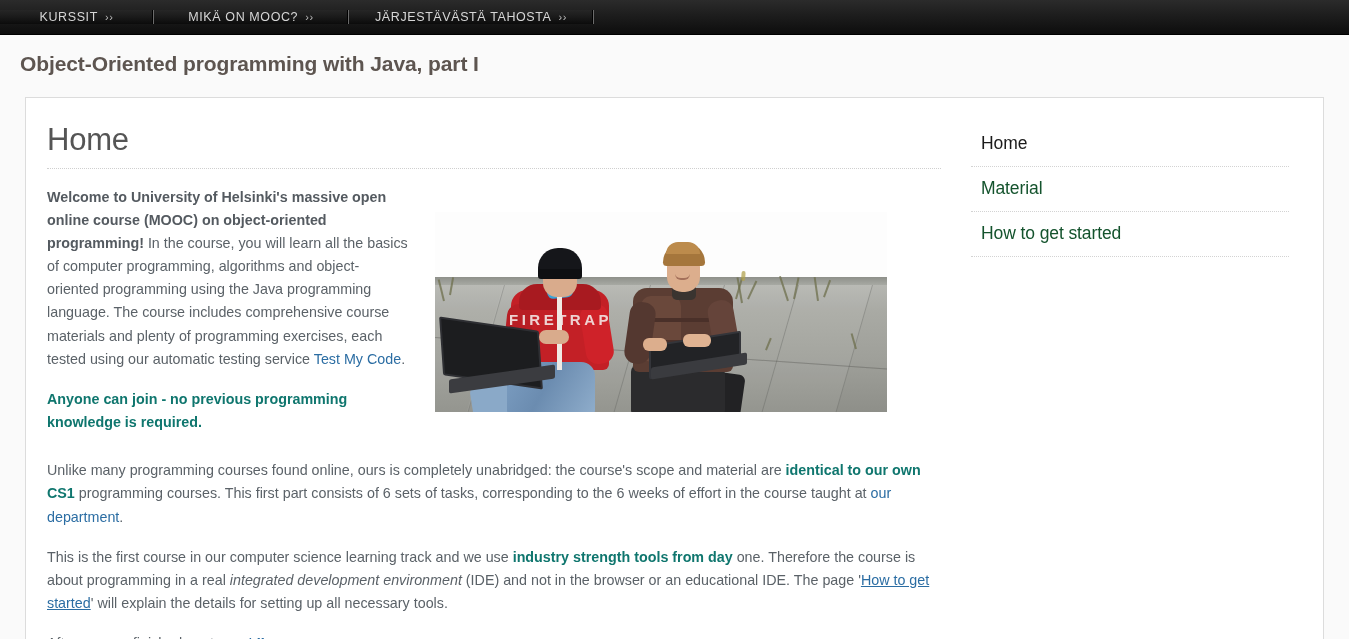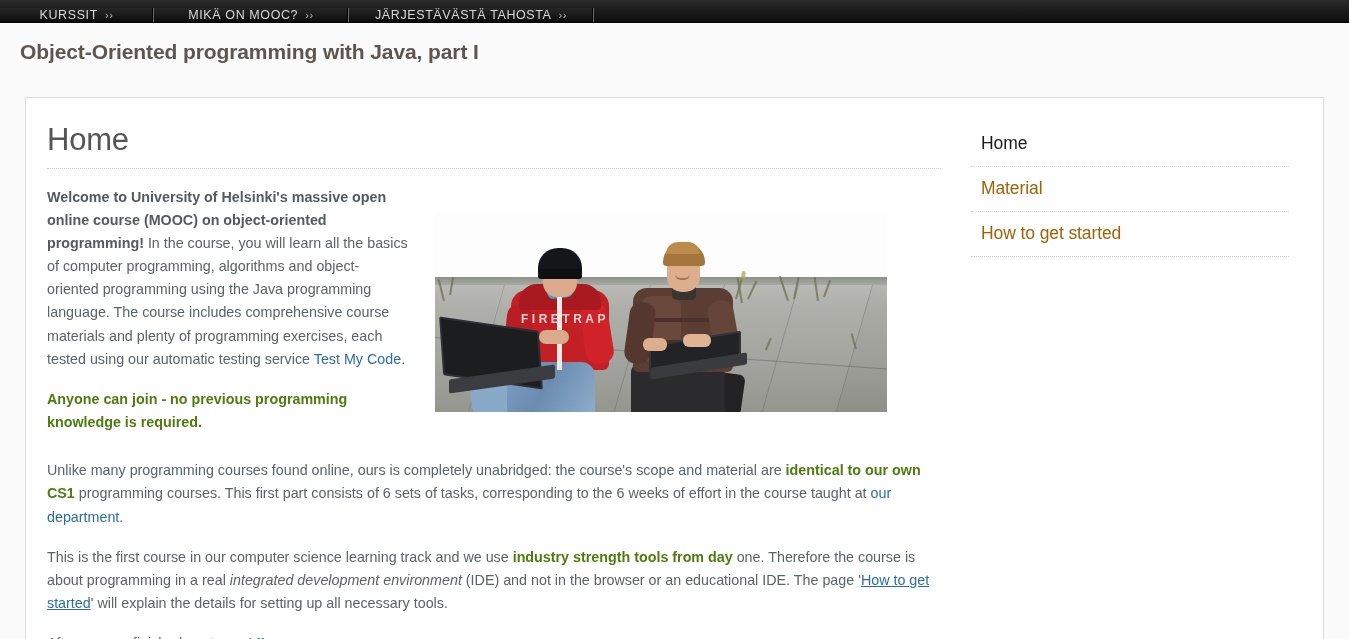--- a/index.html
+++ b/index.html
@@ -8,25 +8,25 @@
     margin: 0; padding: 0;
     width: 1349px; height: 639px;
     overflow: hidden;
     background: #fafafa;
     font-family: "Liberation Sans", "DejaVu Sans", sans-serif;
   }
 
   
   .topnav {
     position: relative;
-    height: 23px;
+    height: 35px;
     background: #161616;
     background-image: linear-gradient(to bottom, #2b2b2b 0%, #1d1d1d 45%, #0d0d0d 100%);
     display: flex;
-    align-items: flex-end;
+    align-items: center;
     border-bottom: 1px solid #000;
   }
   .topnav-item {
     position: relative;
     display: flex;
     align-items: center;
     justify-content: center;
     padding: 0 26px;
     color: #d7d7d7;
     font-size: 12.5px;
@@ -90,21 +90,21 @@
     margin: 10px 0 17px 0;
     border: 0;
     border-top: 1px dotted #cfcfcf;
     height: 0;
   }
 
   .content-body { color: #5b6268; font-size: 14.3px; line-height: 1.62; }
   .content-body p { margin: 8px 0 17px 0; }
   .content-body a { color: #2b6da3; text-decoration: none; }
   .content-body a.underline { text-decoration: underline; }
-  .content-body b, .content-body strong { color: #4d7c0f; font-weight: bold; }
+  .content-body b, .content-body strong { color: #0f766e; font-weight: bold; }
   .content-body i, .content-body em { }
   .content-body a b, .content-body b a { color: #2b6da3; }
 
   .intro-wrap { display: flex; align-items: flex-start; }
   .intro-text { width: 372px; padding-right: 10px; }
   .intro-text p { margin: 0 0 17px 0; }
   .intro-text .lead b { color: #545a60; }
 
   .photo-wrap { margin-top: 26px; margin-left: 16px; }
 
@@ -149,21 +149,21 @@
   .p1-face-shadow { position:absolute; left:110px; top:62px; width:30px; height:22px; background:#c89878; border-radius:0 0 14px 14px; }
   .p1-beanie { position:absolute; left:103px; top:36px; width:44px; height:30px; background:#15161a; border-radius:20px 20px 6px 6px; }
   .p1-beanie2 { position:absolute; left:103px; top:57px; width:44px; height:10px; background:#0e0f12; border-radius:3px; }
   .p1-torso { position:absolute; left:76px; top:78px; width:98px; height:80px; background:#c32026; border-radius:16px 16px 6px 6px; }
   .p1-hood { position:absolute; left:84px; top:72px; width:82px; height:26px; background:#a81a20; border-radius:18px 18px 4px 4px; }
   .p1-zip { position:absolute; left:122px; top:80px; width:5px; height:78px; background:#f0eae4; }
   .p1-collar { position:absolute; left:112px; top:72px; width:26px; height:14px; background:#3ba3d6; border-radius:6px; transform:rotate(-6deg); }
   .p1-arm-l { position:absolute; left:70px; top:92px; width:26px; height:62px; background:#b81e24; border-radius:12px; transform:rotate(6deg); }
   .p1-arm-r { position:absolute; left:148px; top:92px; width:28px; height:60px; background:#cf2229; border-radius:12px; transform:rotate(-9deg); }
   .p1-hand { position:absolute; left:104px; top:118px; width:30px; height:14px; background:#d9ab8c; border-radius:7px; }
-  .p1-text { position:absolute; left:86px; top:102px; width:86px; height:38px; color:#f3e6e4; font-size:12px; font-weight:bold; letter-spacing:3.5px; line-height:11px; font-family:"Liberation Sans",sans-serif; opacity:.9;text-align:right; }
+  .p1-text { position:absolute; left:74px; top:102px; width:86px; height:38px; color:#f3e6e4; font-size:15px; font-weight:bold; letter-spacing:3.5px; line-height:11px; font-family:"Liberation Sans",sans-serif; opacity:.9;text-align:right; }
   .p1-leg { position:absolute; left:72px; top:150px; width:88px; height:52px; background:linear-gradient(120deg,#7c9ec2 0%,#6b8cb0 45%,#8fadcb 100%); border-radius:8px 14px 4px 4px; }
   .p1-leg2 { position:absolute; left:36px; top:168px; width:60px; height:34px; background:#8aa9c8; border-radius:10px 4px 4px 4px; transform:rotate(-9deg); }
   .p1-laptop-screen { position:absolute; left:6px; top:112px; width:100px; height:58px; background:#1c1d1f; border:2px solid #2e2f33; border-radius:2px; transform: skewY(12deg) rotate(-4deg); }
   .p1-laptop-base { position:absolute; left:14px; top:160px; width:106px; height:14px; background:#3b3c40; border-radius:2px; transform: skewY(-8deg); }
 
   
   .p2-head { position:absolute; left:232px; top:40px; width:33px; height:40px; background:#dcae8d; border-radius:15px; }
   .p2-hair { position:absolute; left:228px; top:31px; width:42px; height:23px; background:#a5763c; border-radius:20px 20px 4px 4px; }
   .p2-hair2 { position:absolute; left:231px; top:30px; width:34px; height:12px; background:#bc8b4c; border-radius:16px 16px 0 0; }
   .p2-smile { position:absolute; left:240px; top:62px; width:15px; height:6px; border-bottom:2px solid #a4705a; border-radius:0 0 8px 8px; }
@@ -180,21 +180,21 @@
   .p2-leg2 { position:absolute; left:258px; top:160px; width:50px; height:42px; background:#222224; border-radius:6px; transform:rotate(8deg); }
   .p2-laptop-screen { position:absolute; left:214px; top:126px; width:92px; height:34px; background:#222326; border:2px solid #34353a; border-radius:2px; transform: skewY(-9deg); }
   .p2-laptop-base { position:absolute; left:216px; top:148px; width:96px; height:12px; background:#3a3b3f; border-radius:2px; transform: skewY(-9deg); }
 
   
   .nav-list { list-style: none; margin: 0; padding: 0; }
   .nav-item {
     padding: 11px 0 12px 10px;
     border-bottom: 1px dotted #d3d3d3;
     font-size: 17.5px;
-    color: #a16207;
+    color: #14532d;
     cursor: pointer;
     letter-spacing: -0.1px;
   }
   .nav-item.current { color: #1b1b1b; cursor: default; }
   .nav-item.sub {
     padding-left: 32px;
     font-size: 15.5px;
     border-bottom: none;
   }
   .nav-item.sub-last { border-bottom: 1px dotted #d3d3d3; padding-bottom: 14px; }

